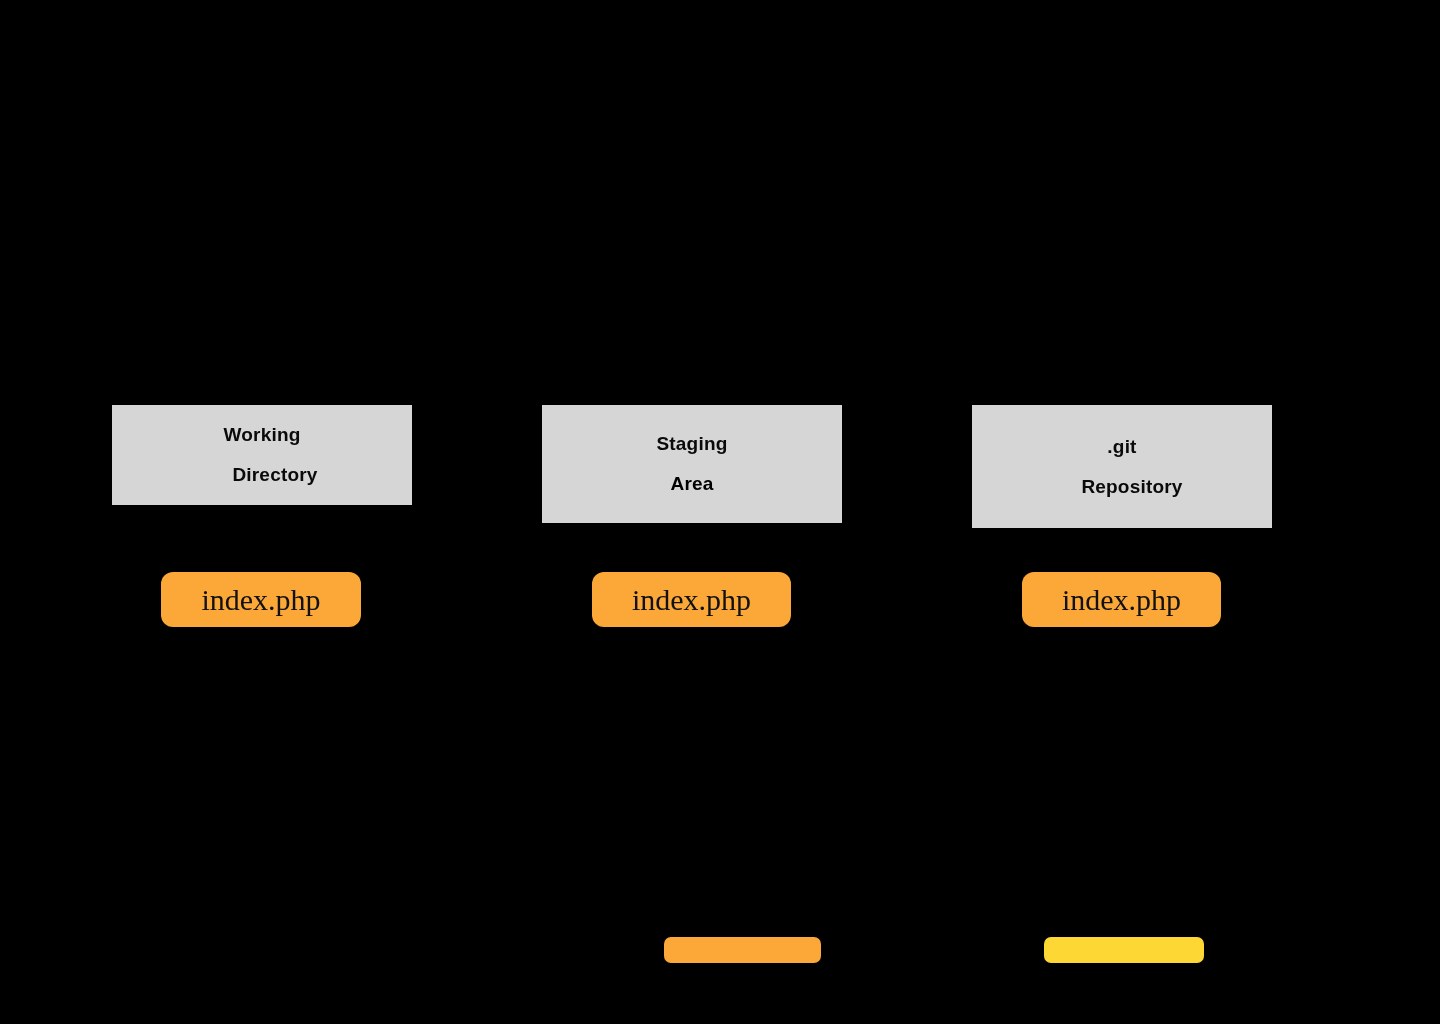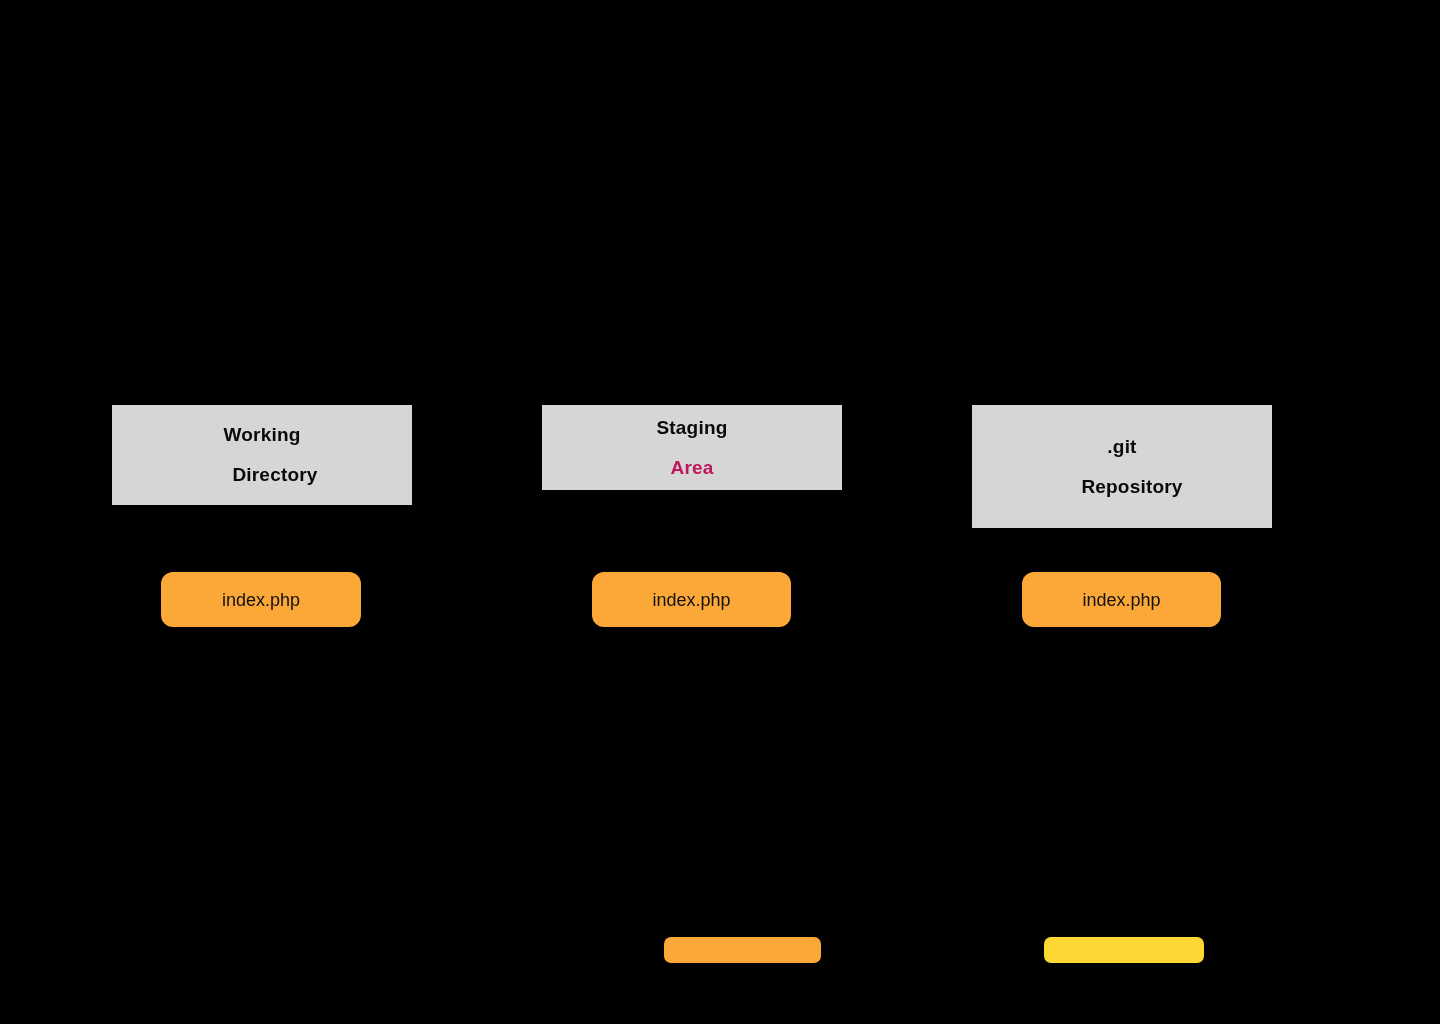--- a/index.html
+++ b/index.html
@@ -42,48 +42,49 @@
   .file-pill {
     position: absolute;
     height: 55px;
     border-radius: 12px;
     display: flex;
     align-items: center;
     justify-content: center;
     box-sizing: border-box;
   }
   .file-pill .pill-label {
-    font-size: 18px;
+    font-size: 30px;
     font-weight: 400;
     color: #111111;
     line-height: 1;
     white-space: nowrap;
+    font-family: Liberation Serif, serif;
   }
 
   
   .action-bar {
     position: absolute;
     height: 26px;
     border-radius: 7px;
     box-sizing: border-box;
   }
 </style>
 </head>
 <body>
 
 <div id="canvas" style="width: 1440px; height: 1024px; background: rgb(0, 0, 0);">
 
   <div class="area-box" id="box-0" style="left: 112px; top: 405px; width: 300px; height: 100px; background: rgb(214, 214, 214);">
     <span class="line" style="color: rgb(10, 10, 10);">Working</span>
     <span class="line" style="color: rgb(10, 10, 10); margin-left: 26px;">Directory</span>
   </div>
 
-  <div class="area-box" id="box-1" style="left: 542px; top: 405px; width: 300px; height: 85px; background: rgb(214, 214, 214);">
+  <div class="area-box" id="box-1" style="left: 542px; top: 405px; width: 300px; height: 118px; background: rgb(214, 214, 214);">
     <span class="line" style="color: rgb(10, 10, 10);">Staging</span>
-    <span class="line" style="color: #be185d;">Area</span>
+    <span class="line" style="color: #000000;">Area</span>
   </div>
 
   <div class="area-box" id="box-2" style="left: 972px; top: 405px; width: 300px; height: 123px; background: rgb(214, 214, 214);">
     <span class="line" style="color: rgb(10, 10, 10);">.git</span>
     <span class="line" style="color: rgb(10, 10, 10); margin-left: 20px;">Repository</span>
   </div>
 
   <div class="file-pill" id="pill-0" style="left: 161px; top: 572px; width: 200px; height: 55px; background: rgb(251, 168, 56);">
     <span class="pill-label" style="color: rgb(17, 17, 17);">index.php</span>
   </div>

